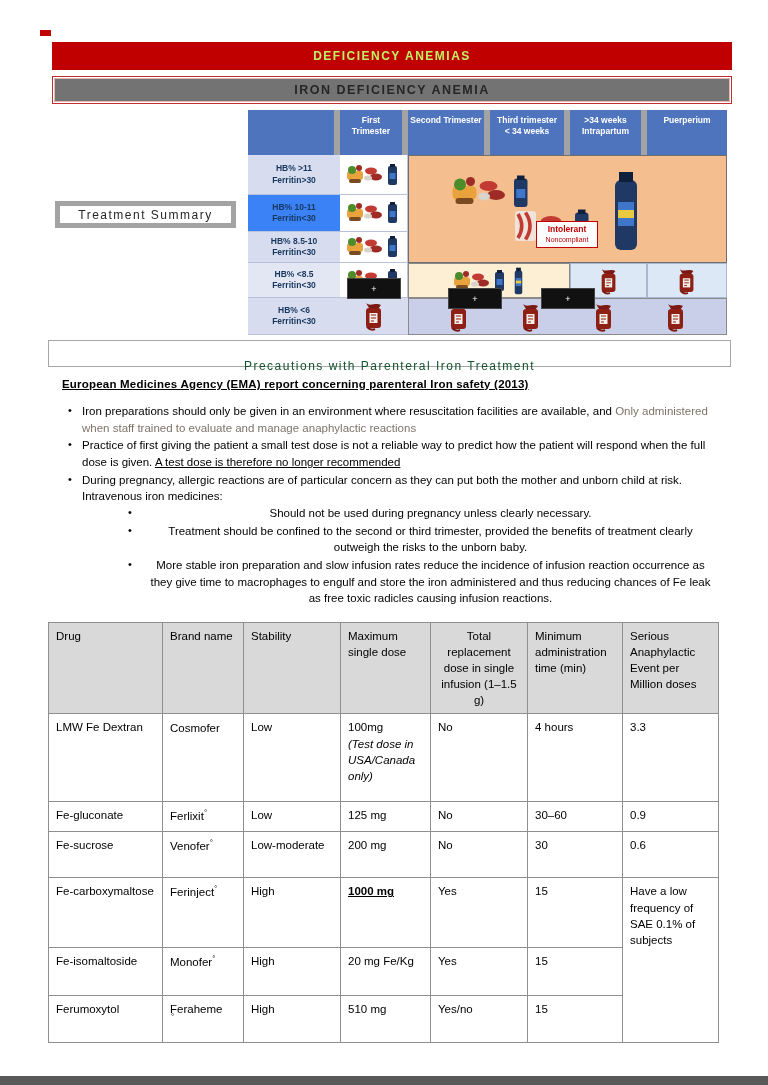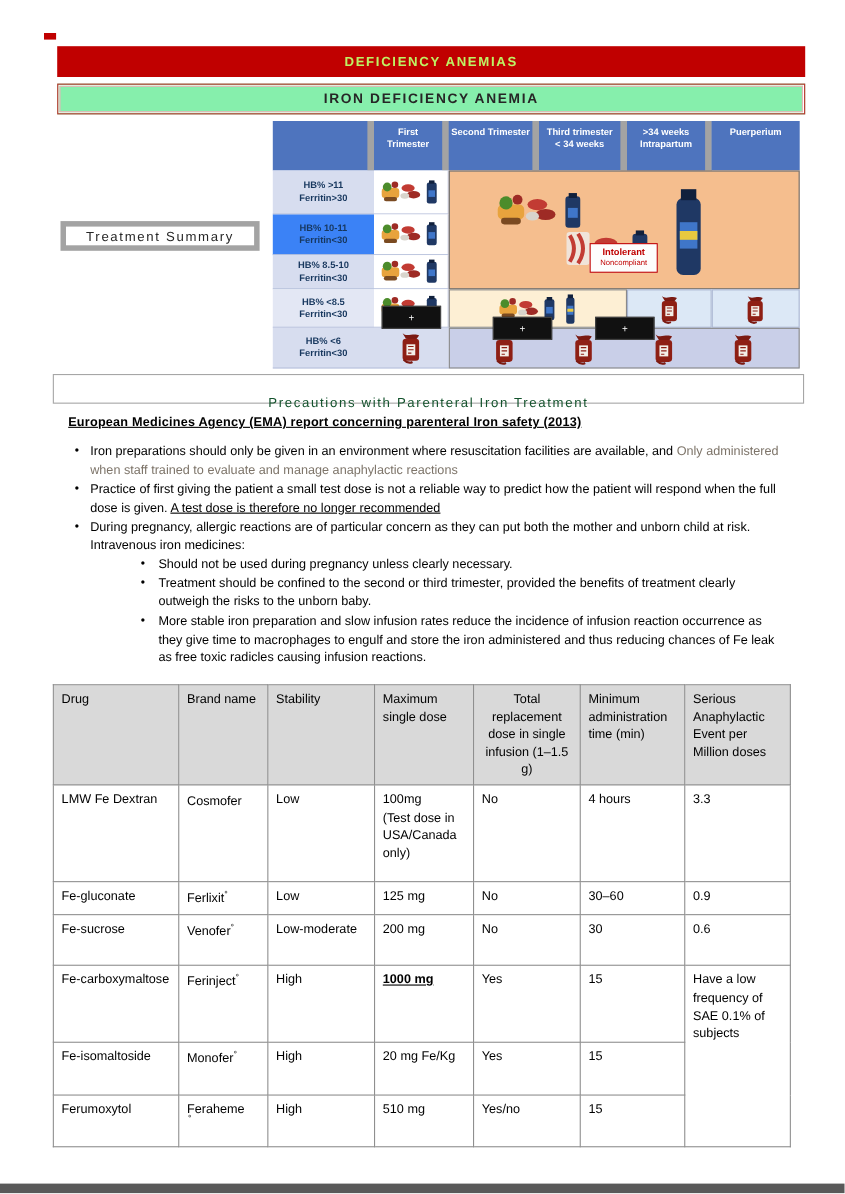--- a/index.html
+++ b/index.html
@@ -5,21 +5,21 @@
   * { margin:0; padding:0; box-sizing:border-box; }
   html,body { background:#ffffff; }
   body { font-family:"Liberation Sans", sans-serif; color:#1a1a1a; }
   .page { position:relative; width:768px; height:1085px; background:#fff; overflow:hidden; }
 
   
   .speck { position:absolute; left:40px; top:30px; width:11px; height:6px; background:#C00000; }
   .banner { position:absolute; left:52px; top:42px; width:680px; height:28px; background:#C00000;
             display:flex; align-items:center; justify-content:center; }
   .banner span { color:#bef264; font-weight:bold; font-size:12px; letter-spacing:1.5px; }
-  .subtitle-box { position:absolute; left:52px; top:76px; width:680px; height:28px; background:#86efac;
+  .subtitle-box { position:absolute; left:52px; top:76px; width:680px; height:28px; background:#737373;
             border:1px solid #C0302D; box-shadow:0 0 0 1px #fff inset; outline:1px solid #e3b8b7; outline-offset:-3px;
             display:flex; align-items:center; justify-content:center; }
   .subtitle-box span { color:#262626; font-weight:bold; font-size:12.5px; letter-spacing:1.5px; }
 
   .ts-box { position:absolute; left:55px; top:201px; width:181px; height:27px; background:#fff;
             border:5px solid #a3a3a3; display:flex; align-items:center; justify-content:center; }
   .ts-box span { color:#262626; font-size:12px; letter-spacing:1.5px; }
 
   
   .fig { position:absolute; left:248px; top:110px; width:479px; height:225px; background:#fff; font-size:8.5px; }
@@ -45,33 +45,33 @@
   .prec-box span { color:#14532d; font-size:12px; letter-spacing:1.5px;margin-top:24px; }
 
   .ema-head { position:absolute; left:62px; top:378px; width:660px; font-size:11.5px; font-weight:bold;
               text-decoration:underline; color:#000; letter-spacing:0.2px; }
 
   .bullets { position:absolute; left:62px; top:403px; width:655px; font-size:11.5px; color:#000; }
   .bullets ul { list-style:none; }
   .bullets li { position:relative; padding-left:20px; line-height:1.45; margin-bottom:1px; }
   .bullets li::before { content:"•"; position:absolute; left:6px; top:0; font-size:11px; }
   .bullets .sub { margin-left:40px; }
-  .bullets .sub li { padding-left:22px; }
+  .bullets .sub li { padding-left:22px;text-align:center; }
   .gray-seg { color:#7d7469; }
   .und-seg { text-decoration:underline; }
 
   
   table.drugs { position:absolute; left:48px; top:622px; width:670px; border-collapse:collapse; font-size:11.5px; color:#000; table-layout:fixed; }
   table.drugs th, table.drugs td { border:1px solid #8f8f8f; vertical-align:top; padding:5px 7px; font-weight:normal; text-align:left; line-height:1.4; }
   table.drugs thead th { background:#D9D9D9; }
   table.drugs col.c1{width:114px} table.drugs col.c2{width:81px} table.drugs col.c3{width:97px}
   table.drugs col.c4{width:90px} table.drugs col.c5{width:97px} table.drugs col.c6{width:95px} table.drugs col.c7{width:96px}
   .th-center { text-align:center !important; }
   .td-center { text-align:left; }
-  .max-note { display:block; }
+  .max-note { font-style:italic; display:block; }
   .bold-und { font-weight:bold; text-decoration:underline; }
   sup.mark { font-size:8px; vertical-align:super; }
   .mark-below { position:relative; }
   .mark-below .bmark { position:absolute; left:1px; bottom:-7px; font-size:8px; }
   tr.r1 td{height:88px} tr.r2 td{height:30px} tr.r3 td{height:46px} tr.r4 td{height:70px} tr.r5 td{height:48px} tr.r6 td{height:47px}
 
   .footer-bar { position:absolute; left:0; bottom:0; width:768px; height:9px; background:#595959; }
 </style>
 </head>
 <body>

